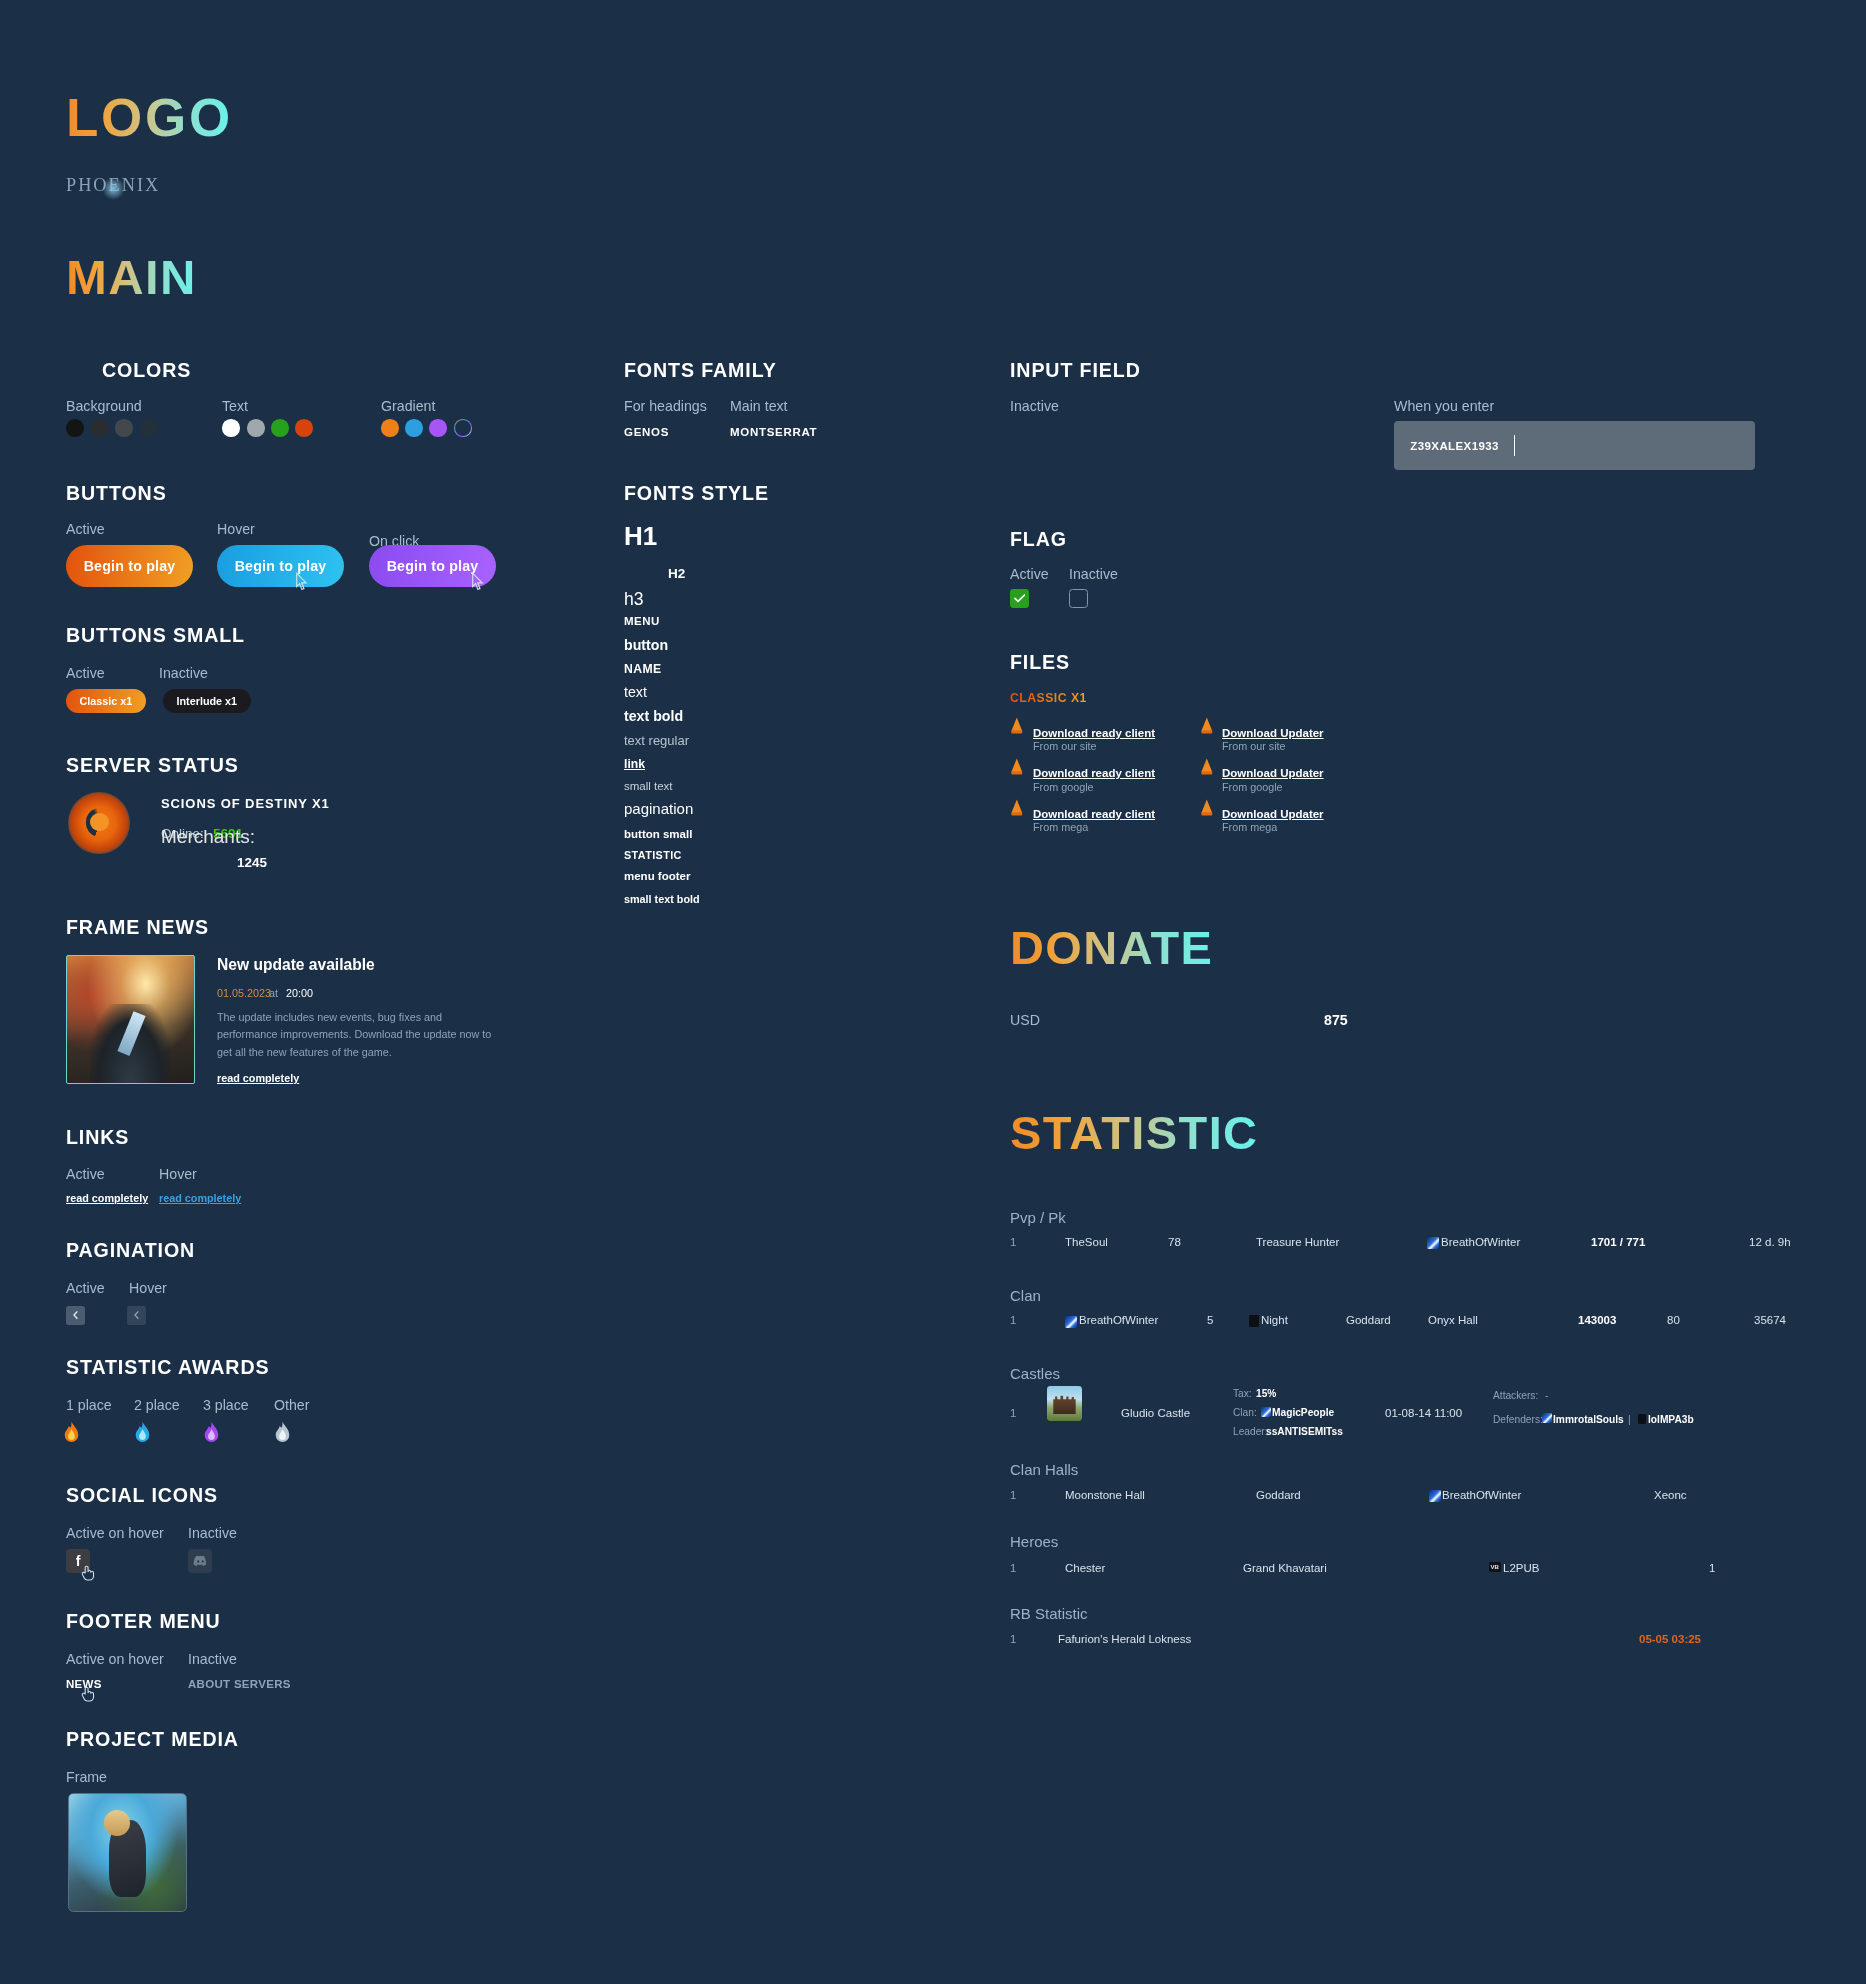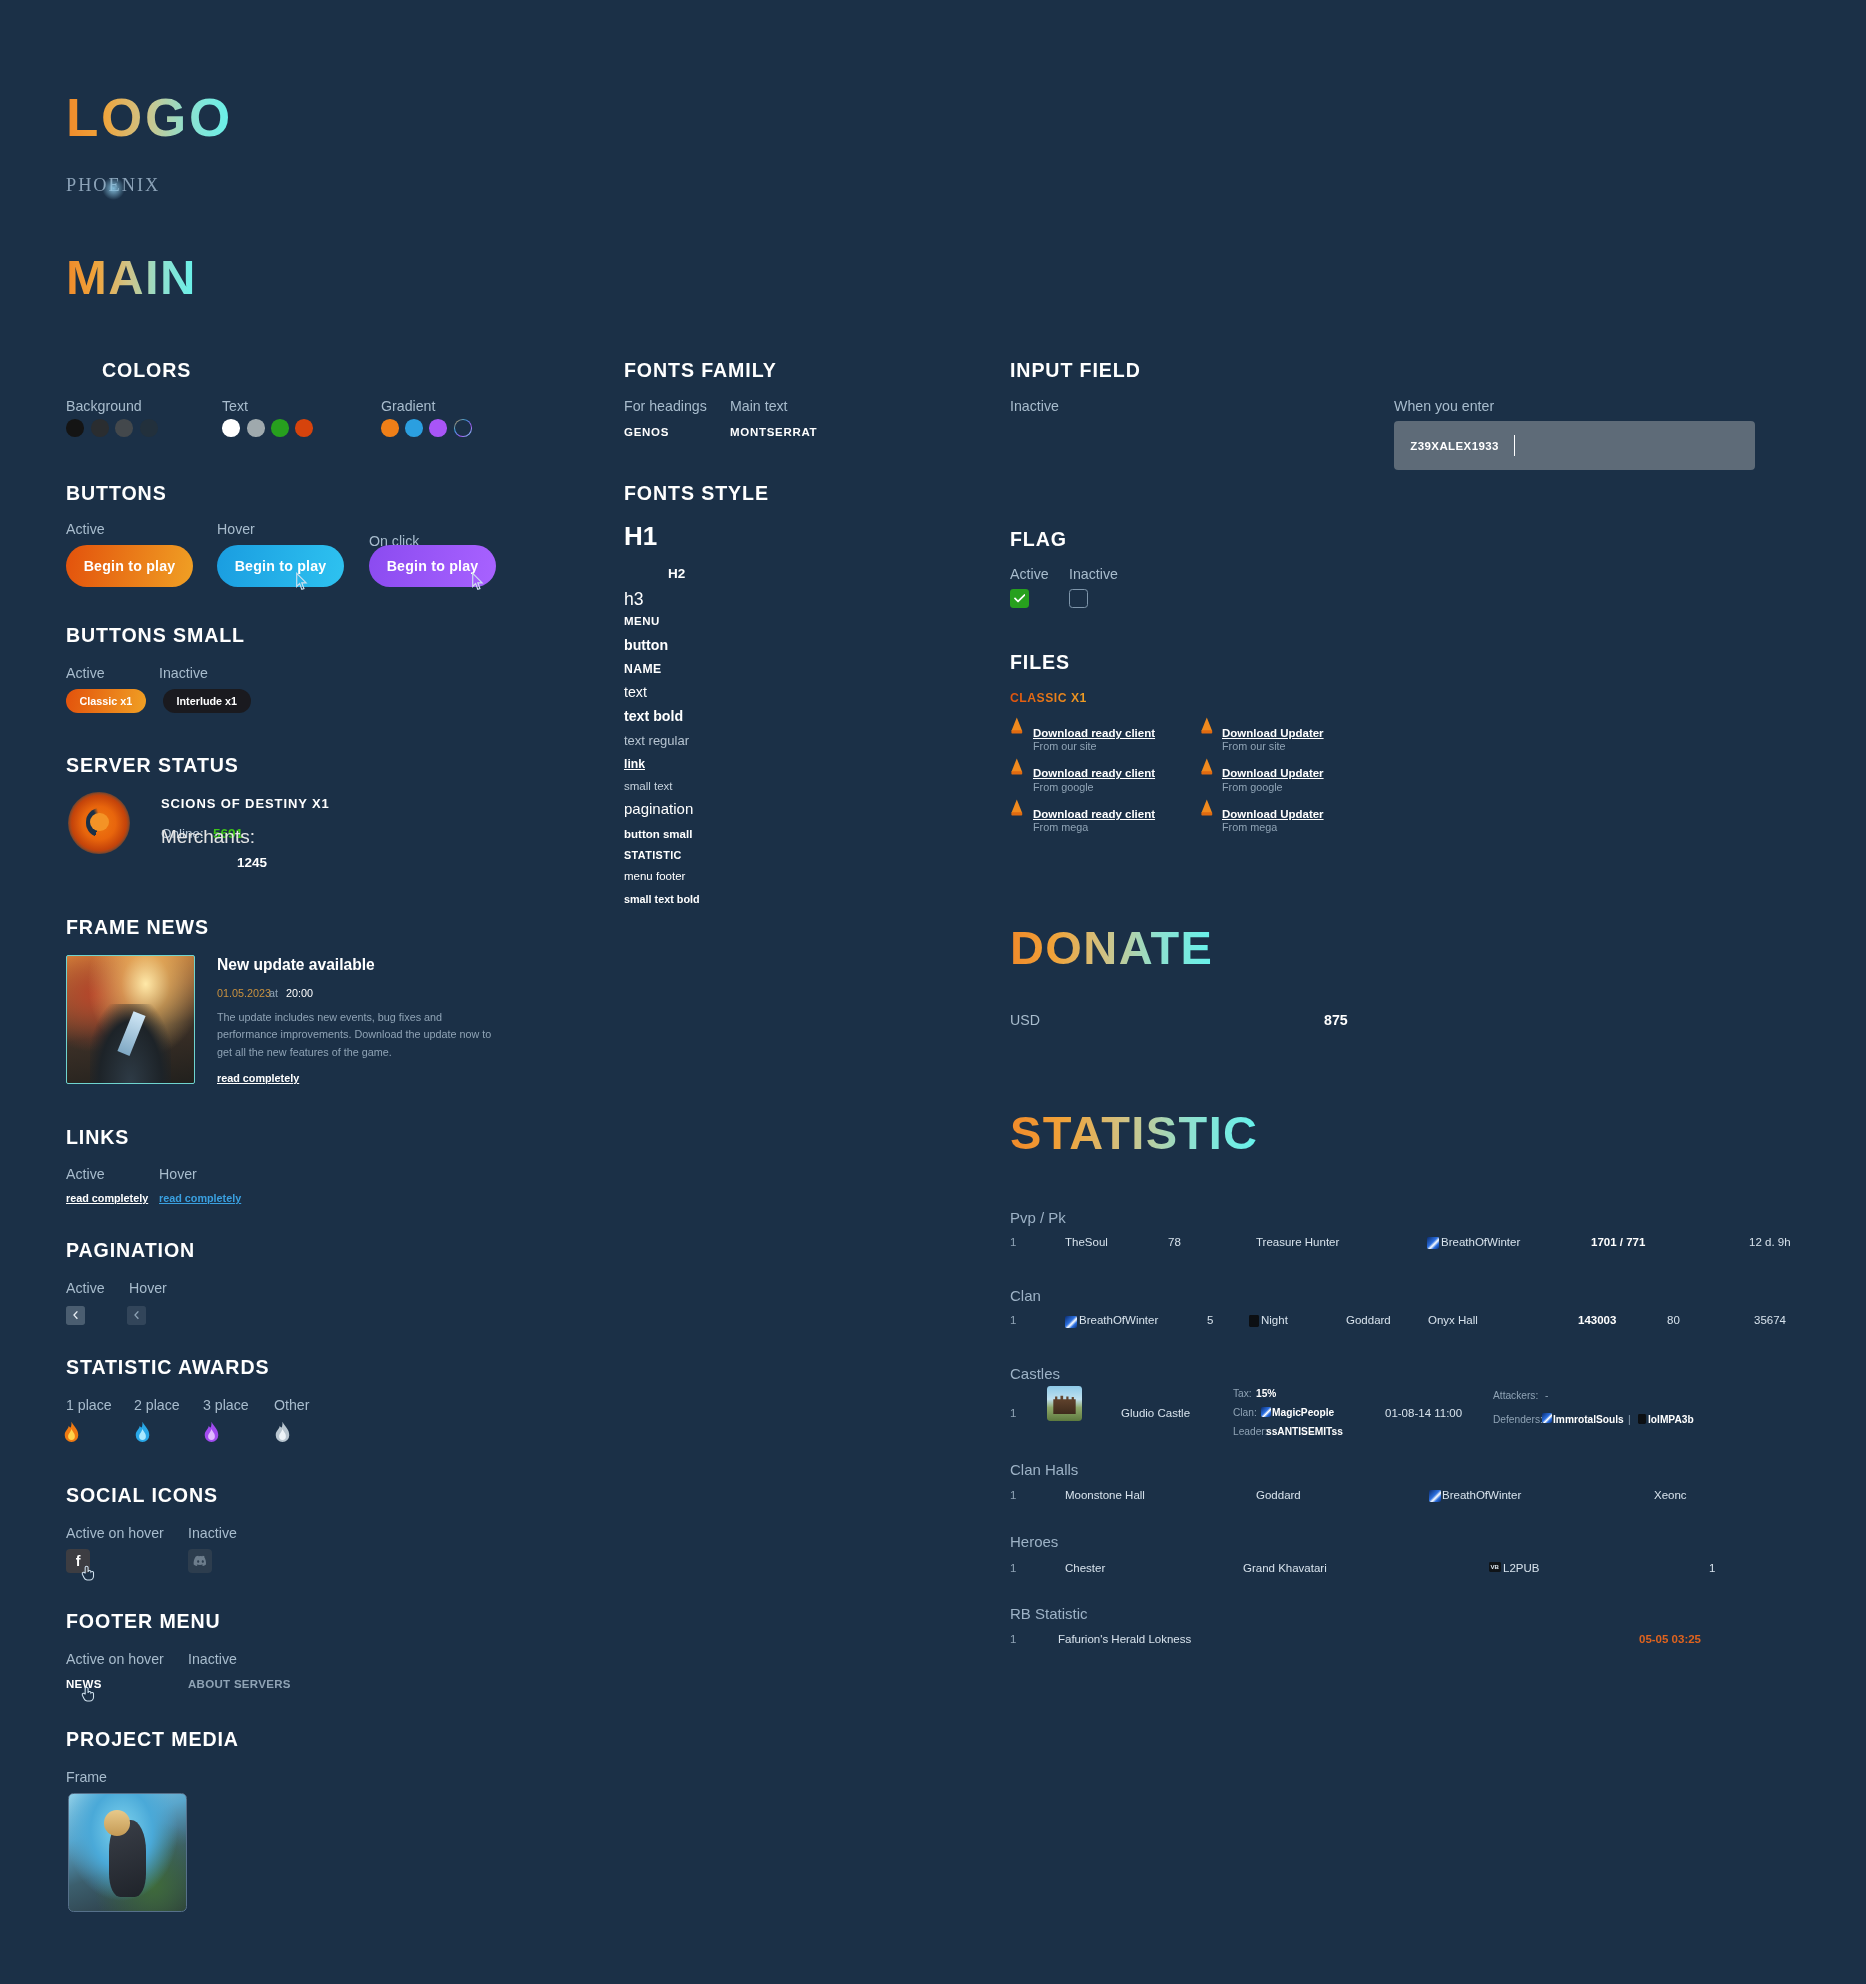--- a/index.html
+++ b/index.html
@@ -372,21 +372,21 @@
   <div class="fs-item" style="left:624px; top:637px;  font-size:14.2px; font-weight:700;">button</div>
   <div class="fs-item" style="left:624px; top:662px;  font-size:12.2px; font-weight:800; letter-spacing:0.4px;">NAME</div>
   <div class="fs-item" style="left:624px; top:684px; font-size:14.2px; font-weight:400;">text</div>
   <div class="fs-item" style="left:624px; top:708px; font-size:14.2px; font-weight:700;">text bold</div>
   <div class="fs-item" style="left:624px; top:733px; font-size:13px; font-weight:400; color:#b6c4d1;">text regular</div>
   <div class="fs-item" style="left:624px; top:757px; font-size:12.2px; font-weight:700; text-decoration:underline;">link</div>
   <div class="fs-item" style="left:624px; top:780px; font-size:11.5px; font-weight:400; color:#c6d2dd;">small text</div>
   <div class="fs-item" style="left:624px; top:800px; font-size:15px; font-weight:400;">pagination</div>
   <div class="fs-item" style="left:624px; top:828px; font-size:11.5px; font-weight:700;">button small</div>
   <div class="fs-item" style="left:624px; top:849px; font-size:10.8px; font-weight:800; letter-spacing:0.4px;">STATISTIC</div>
-  <div class="fs-item" style="left:624px; top:870px; font-size:11.5px; font-weight:400;">menu footer</div>
+  <div class="fs-item" style="left:624px; top:870px; font-size:11.5px; font-weight:700;">menu footer</div>
   <div class="fs-item" style="left:624px; top:893px; font-size:10.8px; font-weight:700;">small text bold</div>
 
   <div class="sec-h" style="left:1010px; top:359px;">INPUT FIELD</div>
   <div class="lbl" style="left:1010px; top:398px;">Inactive</div>
   <div class="lbl" style="left:1394px; top:398px;">When you enter</div>
   <div class="inp inp-active" style="left:1394px; top:421px; width:361px;">
     <span>Z39XALEX1933</span>
     <span class="caret"></span>
   </div>
 

